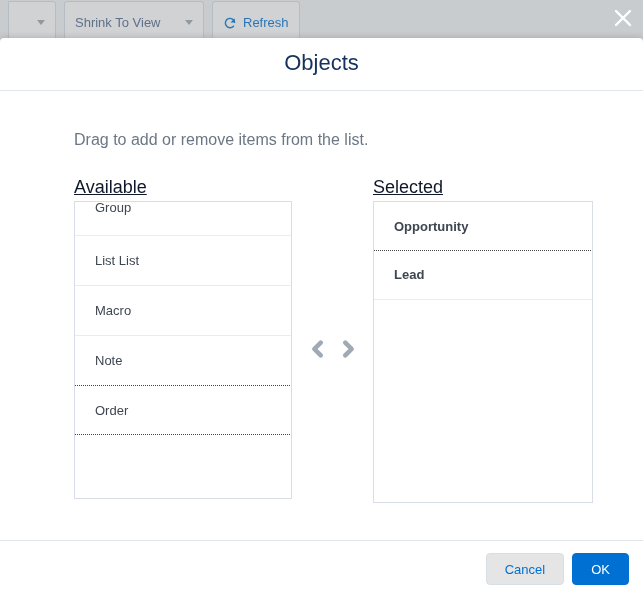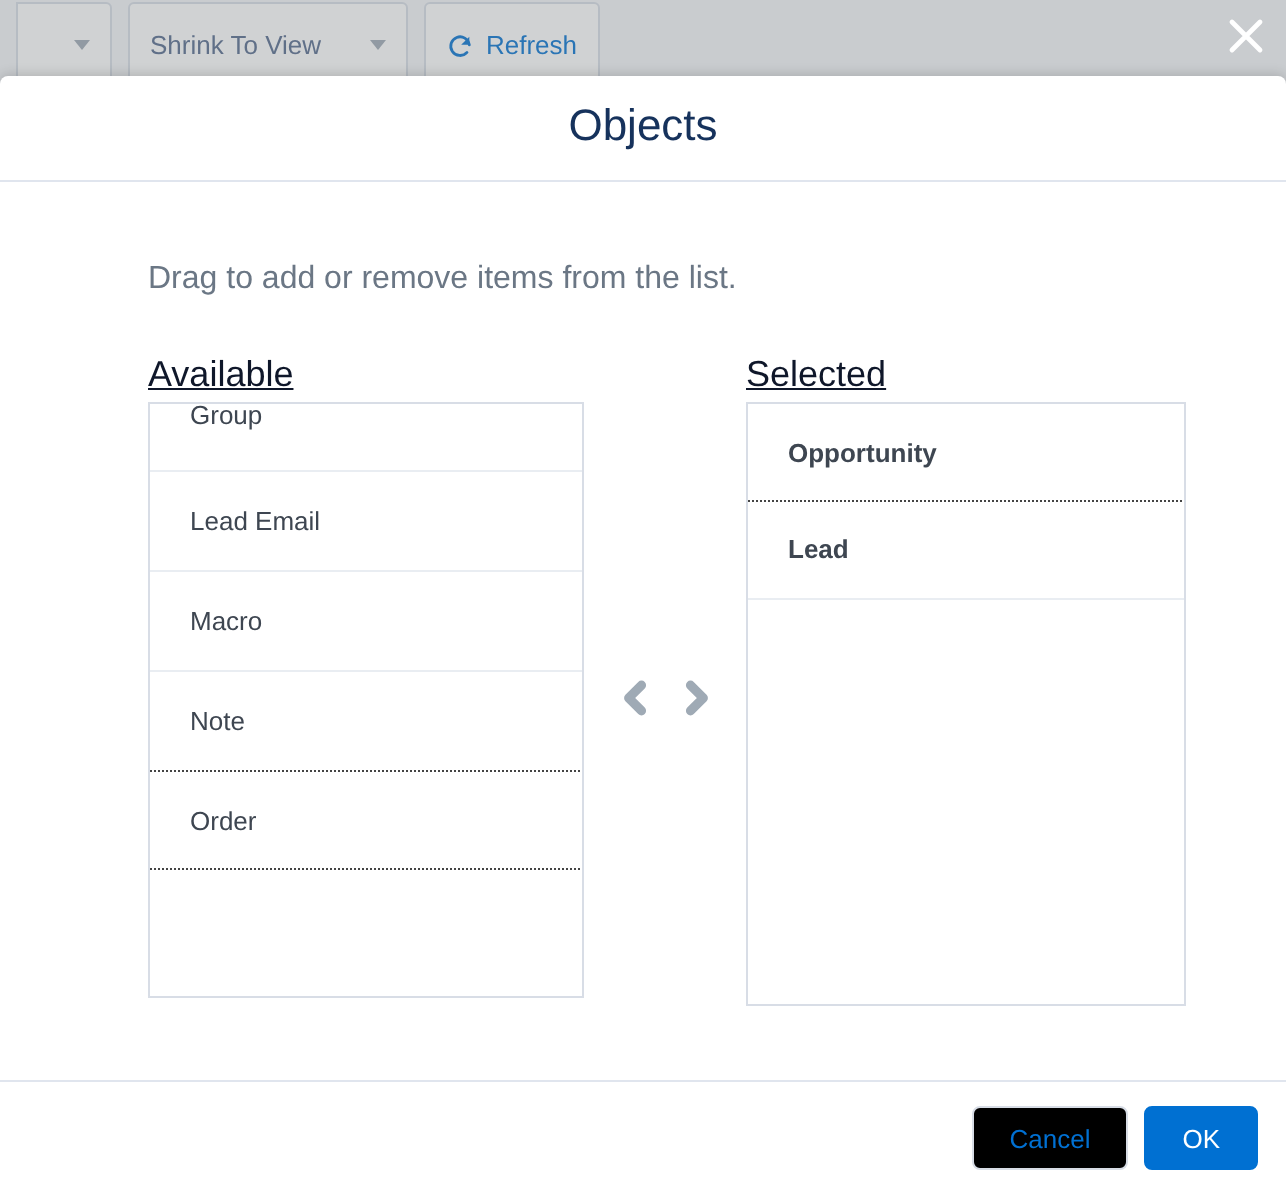--- a/index.html
+++ b/index.html
@@ -166,21 +166,21 @@
     display: flex;
     justify-content: flex-end;
     gap: 8px;
   }
   .btn {
     height: 32px;
     padding: 0 18px;
     border-radius: 4px;
     font-size: 13px;
     border: 1px solid #d8dde6;
-    background: #000000;
+    background: #e5e5e5;
     color: #0070d2;
     cursor: pointer;
     display: inline-flex;
     align-items: center;
   }
   .btn.primary {
     background: #0070d2;
     border-color: #0070d2;
     color: #fff;
   }
@@ -225,21 +225,21 @@
 
     <div class="dual-wrap">
 
       <div class="col">
         <div class="col-label">Available</div>
         <div class="listbox">
           <div class="list-item first-partial">
             <span>Group</span>
           </div>
           <div class="list-item">
-            <span>Lead Email</span>
+            <span>List List</span>
           </div>
           <div class="list-item">
             <span>Macro</span>
           </div>
           <div class="list-item">
             <span>Note</span>
           </div>
           <div class="list-item drag-target">
             <span>Order</span>
           </div>

